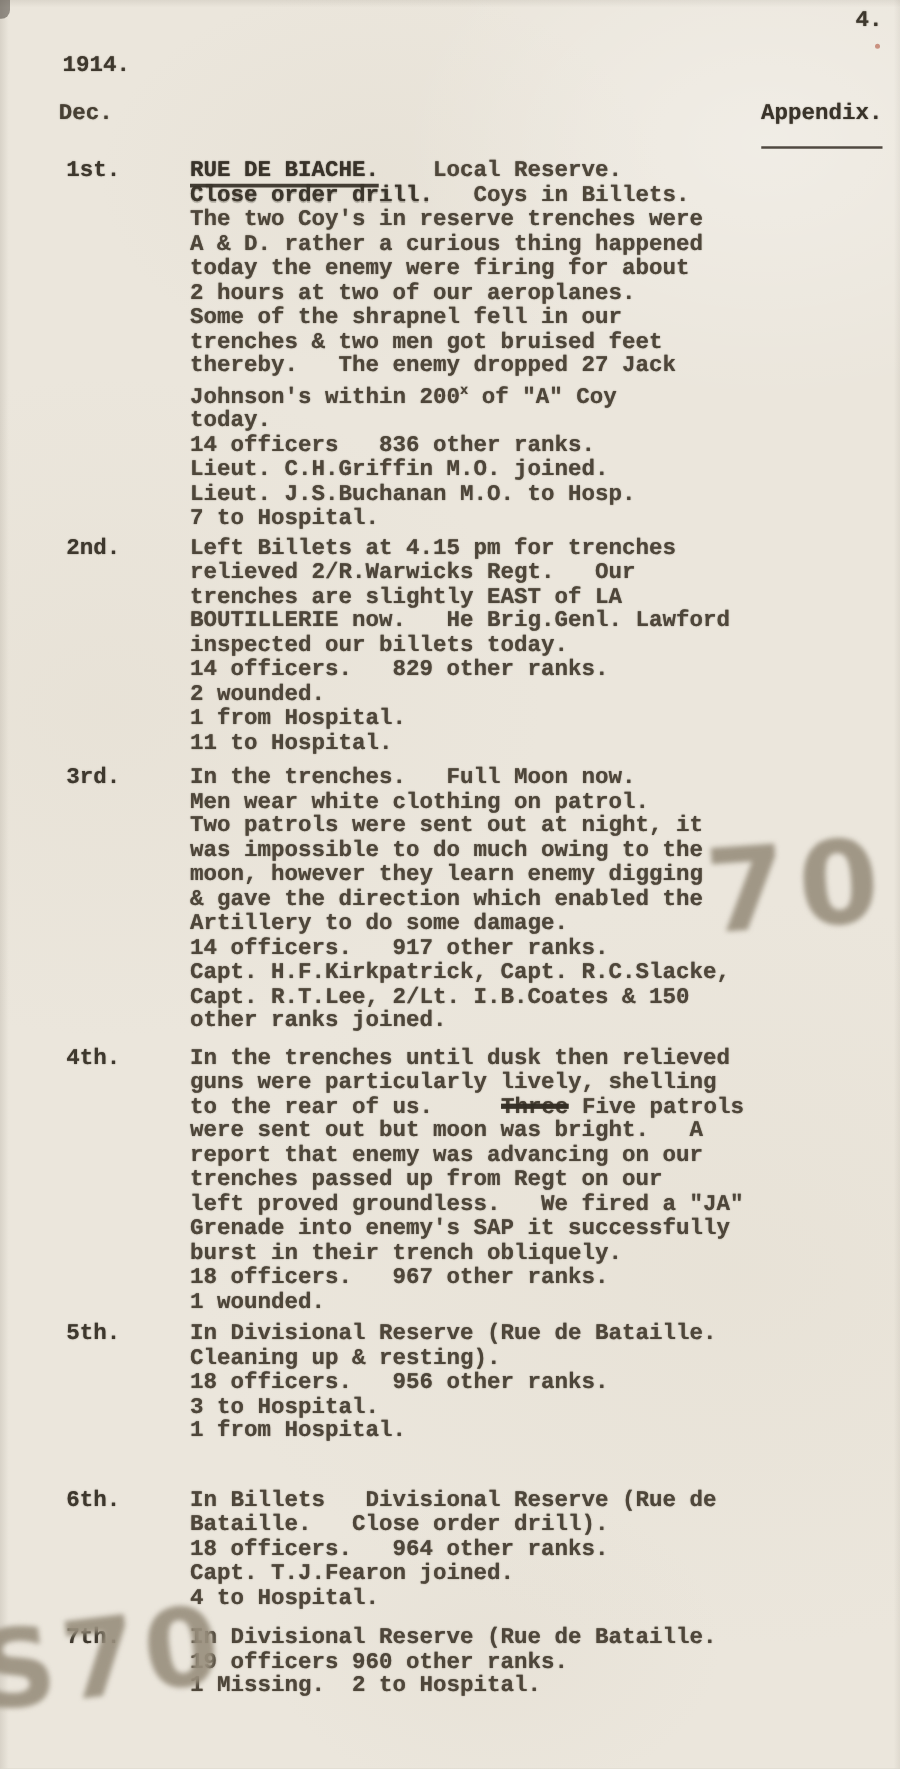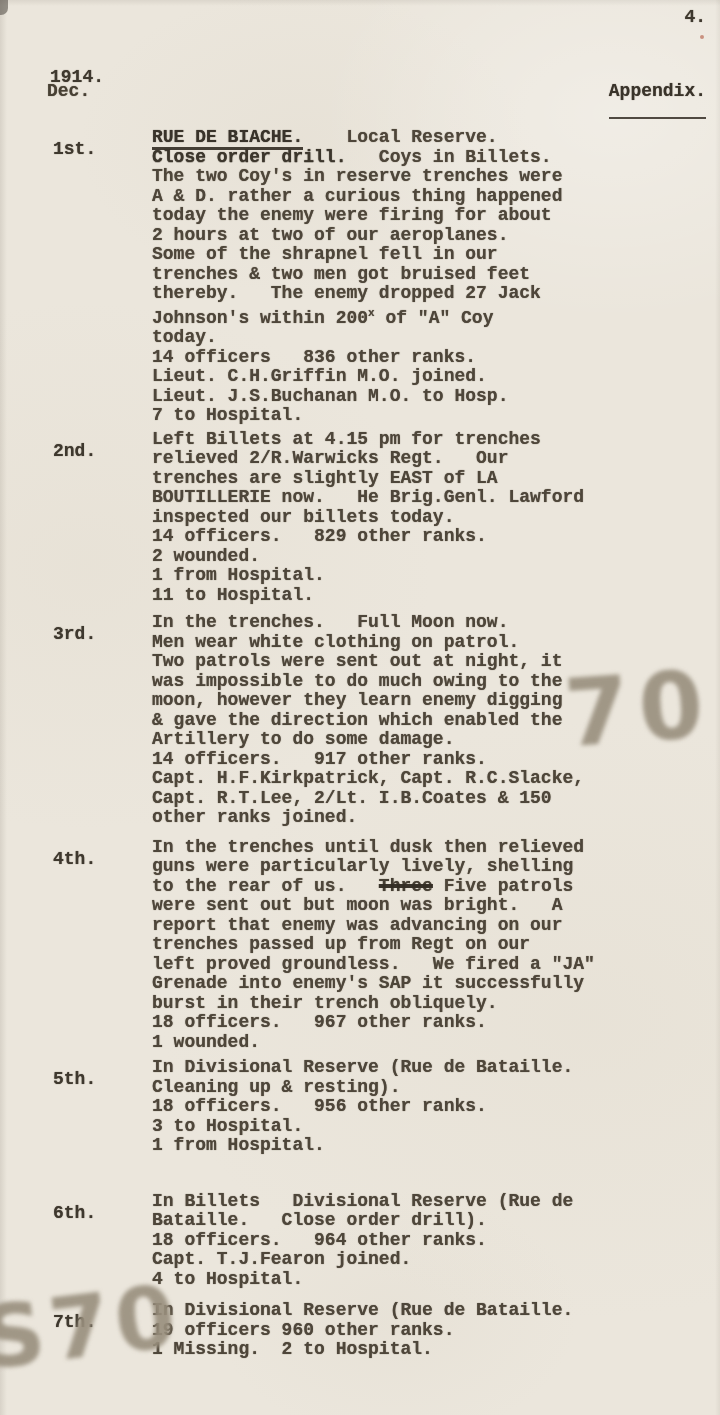--- a/index.html
+++ b/index.html
@@ -20,32 +20,32 @@
       radial-gradient(620px 430px at 82% 72%, rgba(212,203,184,.14), transparent 70%),
       radial-gradient(320px 220px at 42% 10%, rgba(204,195,177,.12), transparent 70%),
       radial-gradient(260px 180px at 55% 93%, rgba(206,197,179,.12), transparent 70%),
       linear-gradient(90deg, rgba(140,132,120,.20) 0, rgba(140,132,120,0) 7px),
       linear-gradient(180deg, rgba(150,143,130,.18) 0, rgba(150,143,130,0) 6px),
       linear-gradient(270deg, rgba(150,143,130,.14) 0, rgba(150,143,130,0) 5px),
       #ebe6dc;
   }
   .hdr{position:absolute;white-space:pre;}
   #page-number{top:8px;right:14px;color:#3e382e;}
-  #year{top:44px;left:50px;color:#3e382e;margin-top:24px;}
+  #year{top:44px;left:50px;color:#3e382e;}
   #month{top:82px;left:47px;color:#474034;}
   #appendix{top:82px;right:14px;color:#39332a;border-bottom:2px solid rgba(52,45,36,.85);padding-bottom:15px;}
   .entries{position:absolute;top:128px;left:0;right:0;}
   .entry{position:relative;padding-left:152px;}
-  .entry .day{position:absolute;left:53px;top:12px;color:#3e382e;white-space:pre;text-align:center;}
+  .entry .day{position:absolute;left:53px;top:0;color:#3e382e;white-space:pre;text-align:center;}
   .entry .body{}
   .line{white-space:pre;}
   .seg{}
   .seg-u{border-bottom:3px solid rgba(50,43,34,.9);color:#39332a;text-shadow:0 0 1px rgba(40,34,26,.9);}
   .seg-m{color:#3c362c;text-shadow:0 0 1px rgba(40,34,26,.9),0 1px 0 rgba(40,34,26,.2);}
-  .seg-s{text-decoration:line-through;text-decoration-thickness:4px;text-decoration-color:rgba(48,42,34,.85);color:#453e33;}
+  .seg-s{text-decoration:line-through;text-decoration-thickness:4px;text-decoration-color:rgba(48,42,34,.85);color:#453e33;margin-left:22px;}
   .seg-sup{font-size:11px;vertical-align:7px;}
   
   .entries .entry:nth-child(1){margin-bottom:4px;}
   .entries .entry:nth-child(2){margin-bottom:8px;}
   .entries .entry:nth-child(3){margin-bottom:10px;}
   .entries .entry:nth-child(4){margin-bottom:6px;}
   .entries .entry:nth-child(5){margin-bottom:36px;}
   .entries .entry:nth-child(6){margin-bottom:12px;margin-top:36px;}
   
   .corner-mark{position:absolute;top:0;left:0;width:8px;height:15px;background:rgba(75,70,62,.55);border-bottom-right-radius:7px;}

